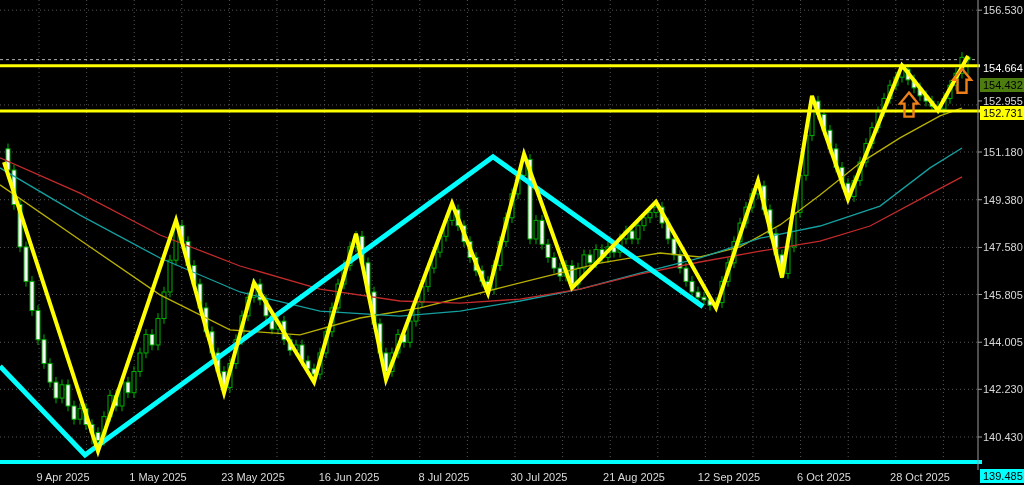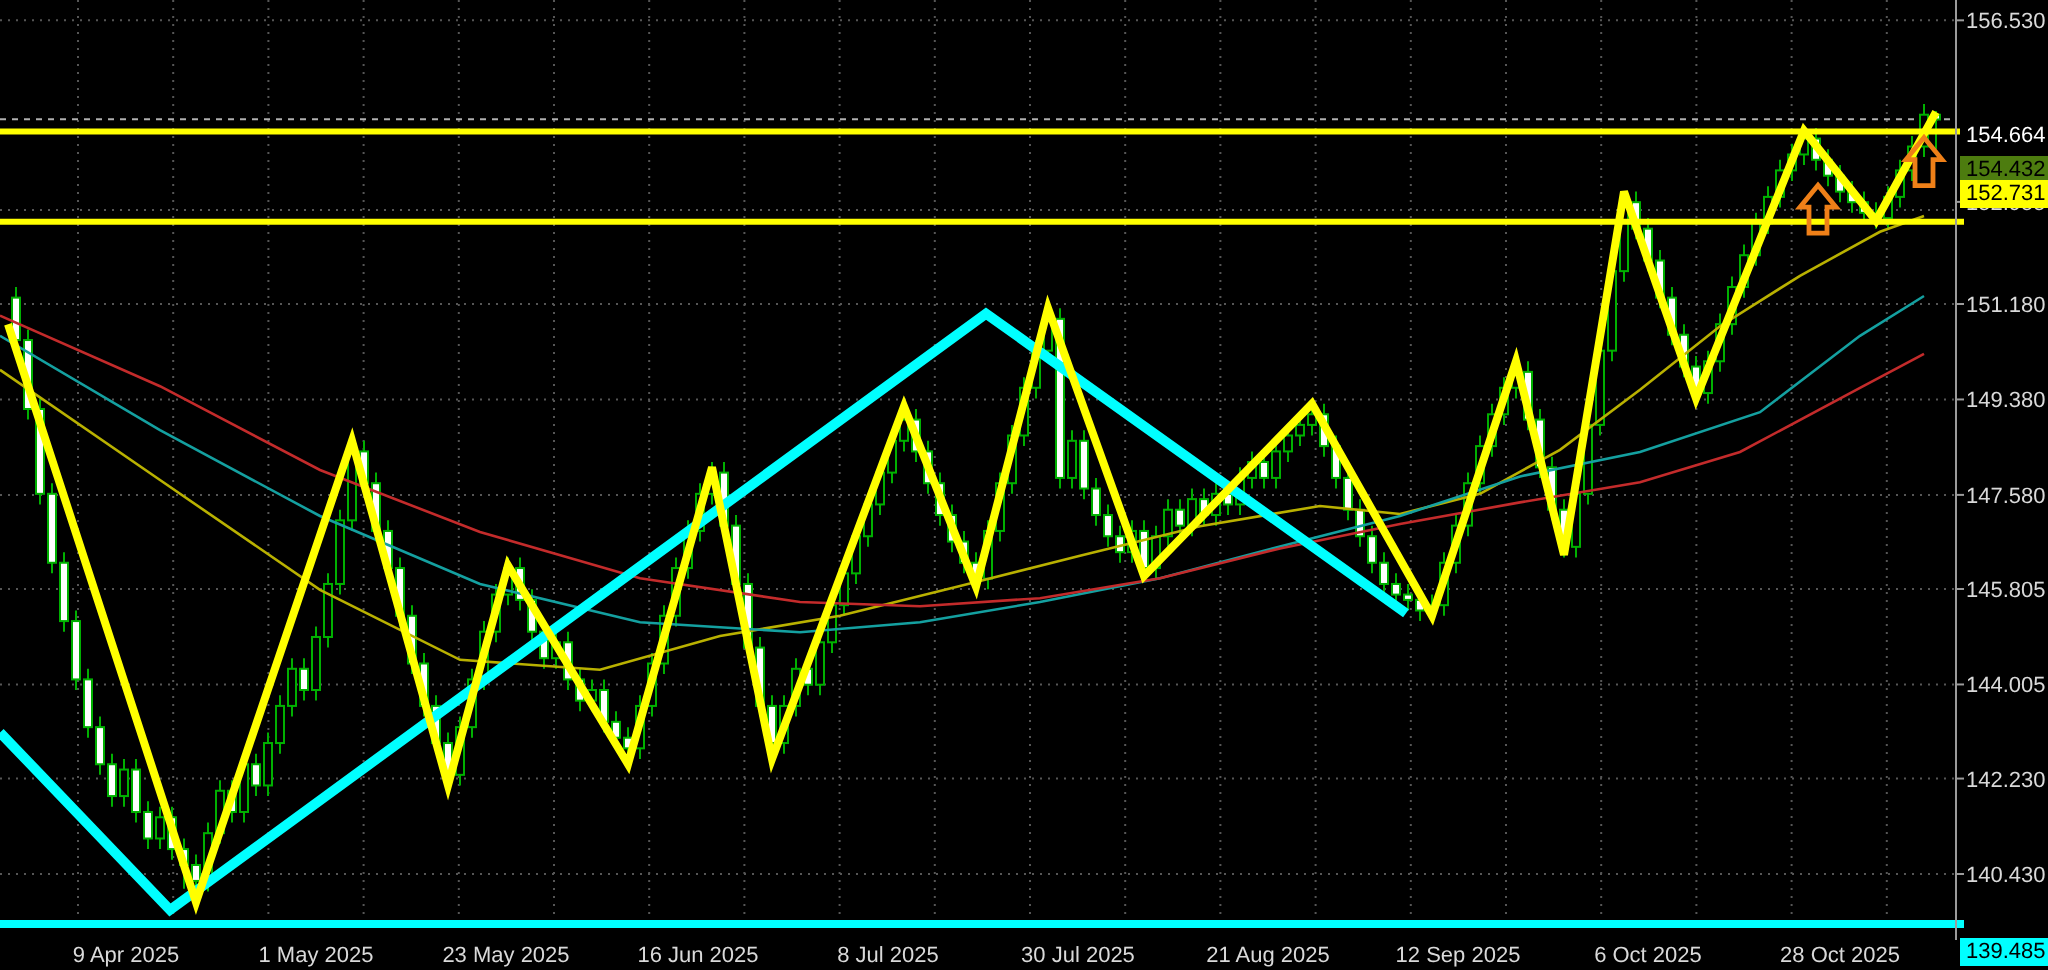--- a/index.html
+++ b/index.html
@@ -738,15 +738,15 @@
         <text x="539" y="481">30 Jul 2025</text>
         <text x="634" y="481">21 Aug 2025</text>
         <text x="729" y="481">12 Sep 2025</text>
         <text x="824" y="481">6 Oct 2025</text>
         <text x="920" y="481">28 Oct 2025</text>
       </g>
     </svg>
 
   <div class="pricebox current" id="box-current" style="top: 61px;">154.664</div>
   <div class="pricebox level" id="box-level-0" style="top: 56px; background: #4d7c0f; margin-top: 22px;">154.432</div>
-  <div class="pricebox level" id="box-level-1" style="top: 90px; background: rgb(255, 255, 0);">152.731</div>
+  <div class="pricebox level" id="box-level-1" style="top: 106px; background: rgb(255, 255, 0);">152.731</div>
   <div class="pricebox level" id="box-level-2" style="top: 469px; background: rgb(0, 255, 255);">139.485</div>
 </div>
 
 </body></html>

